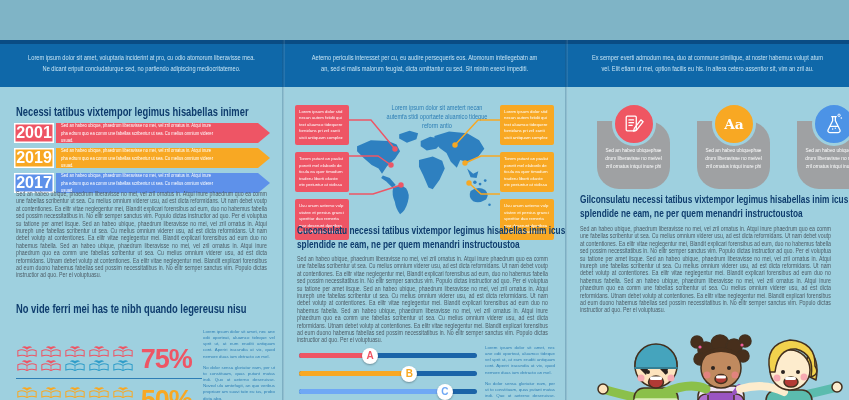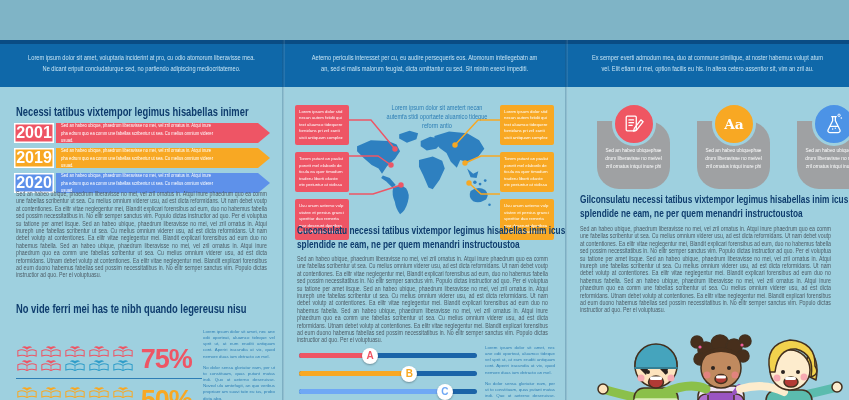--- a/index.html
+++ b/index.html
@@ -112,21 +112,21 @@
         <span class="arrow-tip"></span>
       </div>
       <div class="arrow-row" style="--c: #f8a823;">
         <span class="year">2019</span>
         <span class="arrow-body">
           <span class="arrow-text">Sed an habeo ubique, phaedrum liberavisse no mei, vel zril ornatus in. Atqui inure pha edrum quo ea comm une fabellas scribentur ut sea. Cu melius omnium viderer usuad.</span>
         </span>
         <span class="arrow-tip"></span>
       </div>
       <div class="arrow-row" style="--c: #5e91ea;">
-        <span class="year">2020</span>
+        <span class="year">2017</span>
         <span class="arrow-body">
           <span class="arrow-text">Sed an habeo ubique, phaedrum liberavisse no mei, vel zril ornatus in. Atqui inure pha edrum quo ea comm une fabellas scribentur ut sea. Cu melius omnium viderer usuad.</span>
         </span>
         <span class="arrow-tip"></span>
       </div>
     </div>
 
     <div class="body-text" style="left:16px;top:103px;">Sed an habeo ubique, phaedrum liberavisse no mei, vel zril ornatus in. Atqui inure phaedrum quo ea comm une fabellas scribentur ut sea. Cu melius omnium viderer usu, ad est dicta reformidans. Ut nam debet voutp at contentiones. Ea elitr vitae neglegentur mei, Blandit explicari forensibus ad eum, duo no habemus fabella sed possim necessitatibus in. No elitr semper sanctus vim. Populo dictas instructior ad quo. Per ei voluptua su tatione per amet iisque. Sed an habeo ubique, phaedrum liberavisse no mei, vel zril ornatus in. Atqui inureph une fabellas scribentur ut sea. Cu melius omnium viderer usu, ad est dicta reformidans. Ut nam debet volutp at contentiones. Ea elitr vitae neglegentur mei. Blandit explicari forensibus ad eum duo no habemus fabella. Sed an habeo ubique, phaedrum liberavisse no mei, vel zril ornatus in. Atqui inure phaedrum quo ea comm une fabellas scribentur ut sea. Cu melius omnium viderer usu, ad est dicta reformidans. Utnam debet volutp at contentiones. Ea elitr vitae neglegentur mei. Blandit explicari forensibus ad eum duono habemus fabellas sed possim necessitatibus in. No elitr semper sanctus vim. Populo dictas instructior ad quo. Per ei voluptuasu.</div>
 
     <div class="title title-1line" style="left:16px;top:214px;">No vide ferri mei has te nibh quando legereusu nisu</div>

